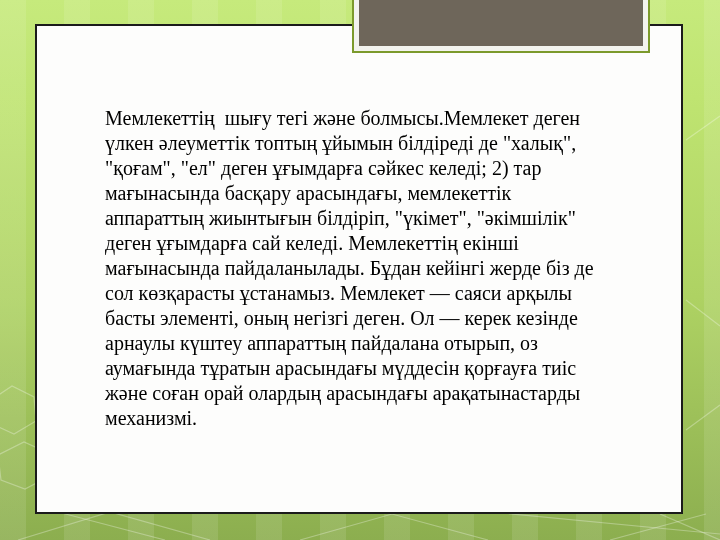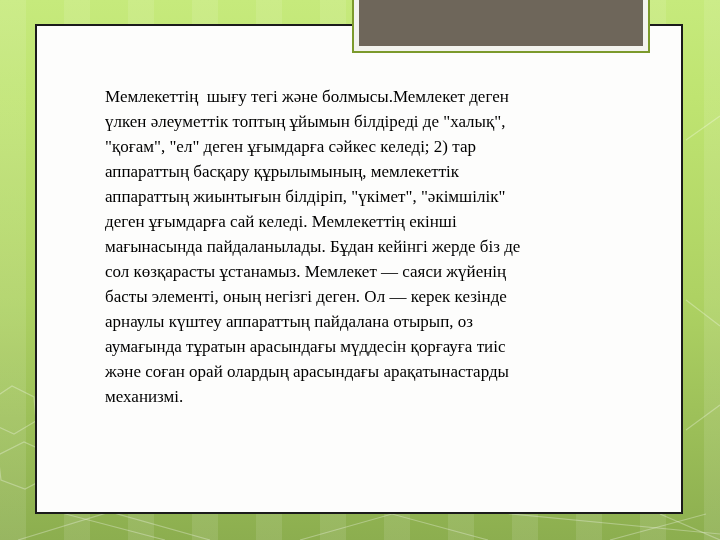--- a/index.html
+++ b/index.html
@@ -62,24 +62,24 @@
     padding:0 5px 5px 5px;
   }
   .ornament-brown{
     width:100%;height:100%;
     background:var(--accent-brown);
   }
 
   
   .textblock{
     position:absolute;z-index:5;
-    left:105px;top:84px;
+    left:105px;top:106px;
     width:545px;
     color:var(--text-color);
-    font-size:17px;
+    font-size:20px;
     line-height:25px;
   }
   .textblock .line{white-space:pre;}
 </style>
 </head>
 <body>
 
 <div class="slide">
 
   <div class="stripes"></div>
@@ -108,25 +108,25 @@
   <div class="ornament">
     <div class="ornament-white">
       <div class="ornament-brown"></div>
     </div>
   </div>
 
   <div class="textblock">
       <div class="line">Мемлекеттің  шығу тегі және болмысы.Мемлекет деген</div>
       <div class="line">үлкен әлеуметтік топтың ұйымын білдіреді де "халық",</div>
       <div class="line">"қоғам", "ел" деген ұғымдарға сәйкес келеді; 2) тар</div>
-      <div class="line">аппараттың басқару құрылымының, мемлекеттік</div>
+      <div class="line">мағынасында басқару арасындағы, мемлекеттік</div>
       <div class="line">аппараттың жиынтығын білдіріп, "үкімет", "әкімшілік"</div>
       <div class="line">деген ұғымдарға сай келеді. Мемлекеттің екінші</div>
       <div class="line">мағынасында пайдаланылады. Бұдан кейінгі жерде біз де</div>
-      <div class="line">сол көзқарасты ұстанамыз. Мемлекет — саяси жүйенің</div>
+      <div class="line">сол көзқарасты ұстанамыз. Мемлекет — саяси арқылы</div>
       <div class="line">басты элементі, оның негізгі деген. Ол — керек кезінде</div>
       <div class="line">арнаулы күштеу аппараттың пайдалана отырып, оз</div>
       <div class="line">аумағында тұратын арасындағы мүддесін қорғауға тиіс</div>
       <div class="line">және соған орай олардың арасындағы арақатынастарды</div>
       <div class="line">механизмі.</div>
     </div>
 
 </div>
 
 </body></html>

